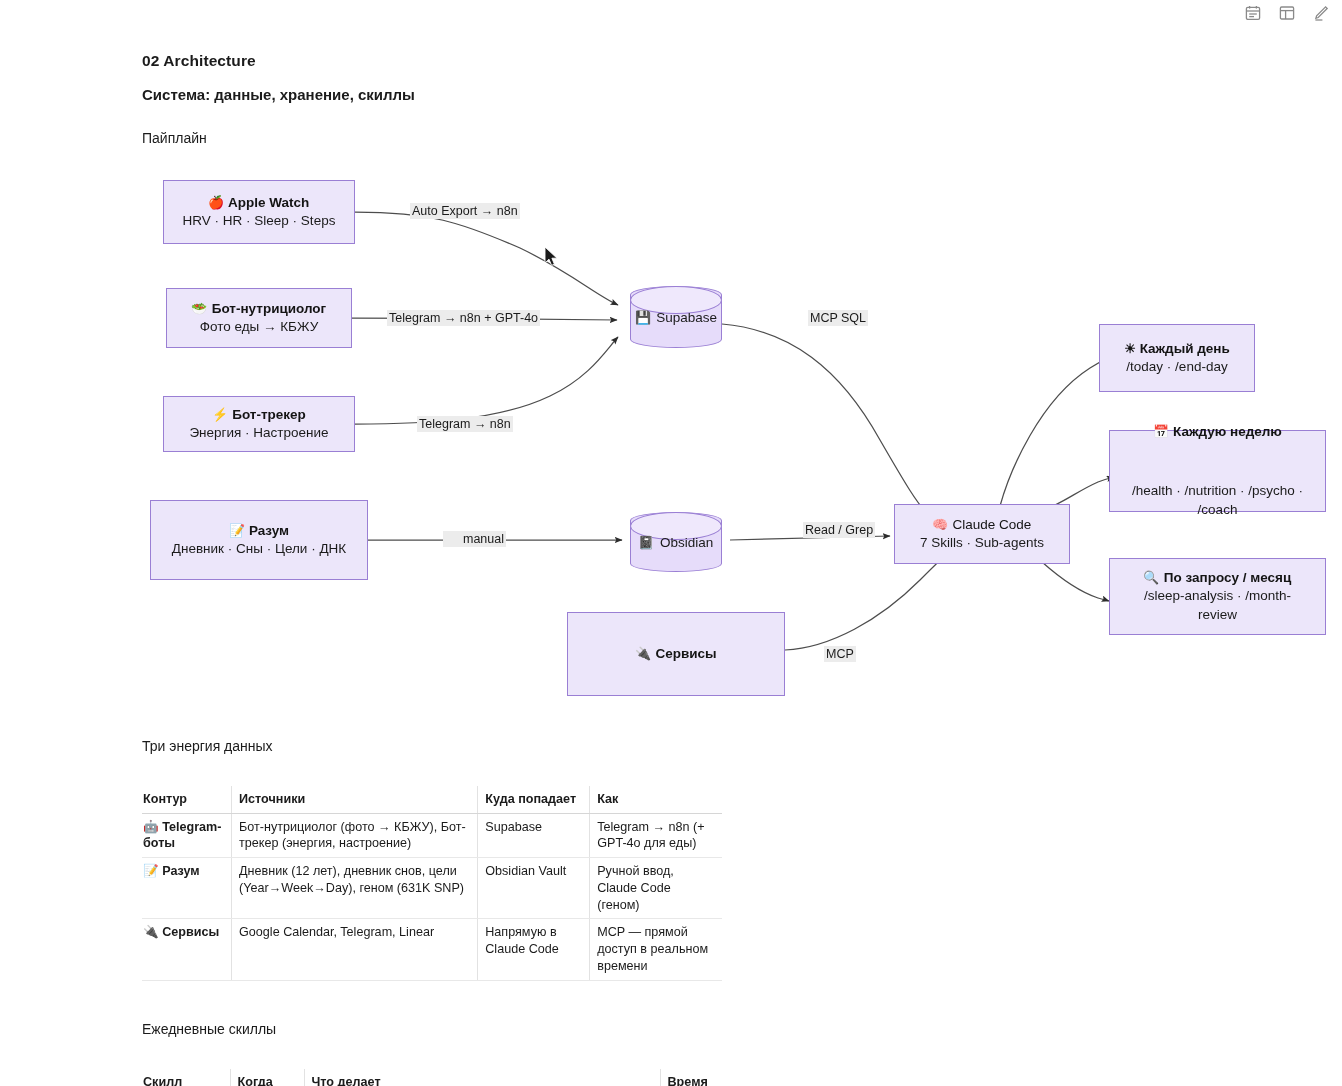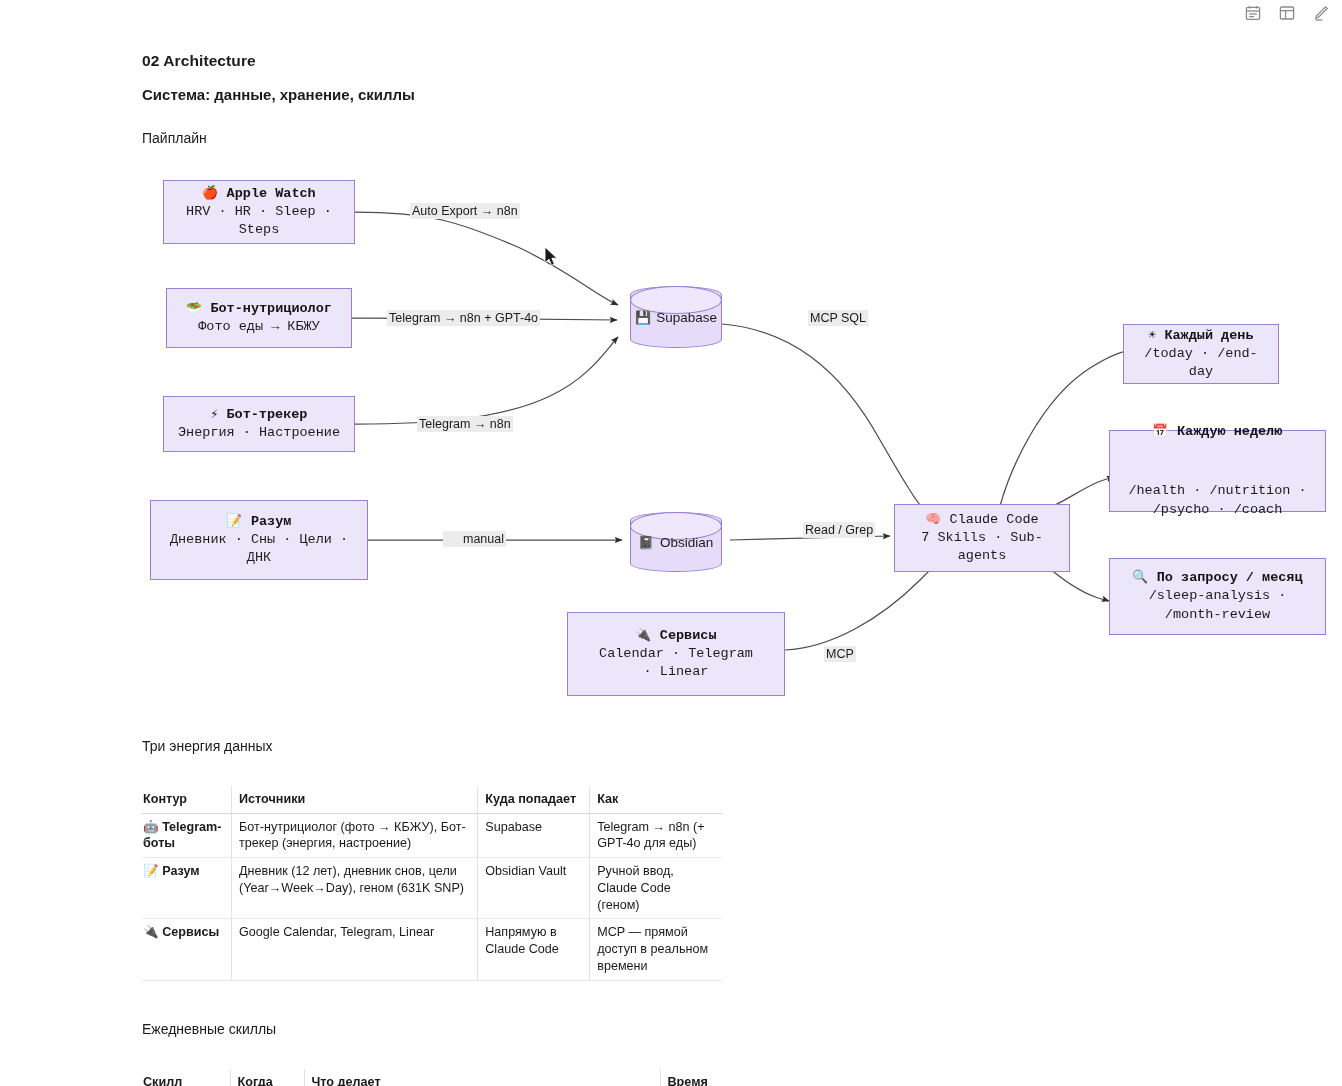--- a/index.html
+++ b/index.html
@@ -45,21 +45,20 @@
 
   .node {
     position: absolute;
     background: #ece6fa;
     border: 1.4px solid #9a7fd4;
     display: flex; flex-direction: column;
     align-items: center; justify-content: center;
     text-align: center;
     padding: 14px 10px;
     line-height: 1.34;
-    font-family: Liberation Mono, monospace;
   }
   .node .title { font-size: 13.5px; font-weight: 700; color:#141414; white-space: nowrap; }
   .node .sub { font-size: 13.5px; font-weight: 400; color:#1b1b1b; }
   .node.plain .title { font-weight: 400; }
 
   .cyl {
     position: absolute;
     background: #e6dcfa;
     border: 1.4px solid #9a7fd4;
     border-radius: 50% / 14%;
@@ -210,48 +209,47 @@
         <span>Разум</span>
       </div>
       <div class="sub" style="max-width:180px;">Дневник · Сны · Цели · ДНК</div>
     </div>
 
     <div class="node" style="left:567px; top:612px; width:218px; height:84px;">
       <div class="title">
         <span class="emoji">🔌</span>
         <span>Сервисы</span>
       </div>
-      <div class="sub" style="max-width:165px;">Calendar · Telegram · Linear</div>
     </div>
 
     <div class="cyl" style="left:630px; top:286px; width:92px; height:62px;">
       <div class="cap"></div>
       <div class="cyl-label">
         <span class="emoji">💾</span>
         <span>Supabase</span>
       </div>
     </div>
 
     <div class="cyl" style="left:630px; top:512px; width:92px; height:60px;">
       <div class="cap"></div>
       <div class="cyl-label">
         <span class="emoji">📓</span>
         <span>Obsidian</span>
       </div>
     </div>
 
-    <div class="node plain" style="left:894px; top:504px; width:176px; height:68px;">
+    <div class="node plain" style="left:894px; top:504px; width:176px; height:60px;">
       <div class="title">
         <span class="emoji">🧠</span>
         <span>Claude Code</span>
       </div>
       <div class="sub">7 Skills · Sub-agents</div>
     </div>
 
-    <div class="node" style="left:1123px; top:324px; width:156px; height:60px;justify-content:center;">
+    <div class="node" style="left:1099px; top:324px; width:156px; height:68px;justify-content:center;">
       <div class="title">
         <span class="emoji">☀</span>
         <span>Каждый день</span>
       </div>
       <div class="sub">/today · /end-day</div>
     </div>
 
     <div class="node" style="left:1109px; top:430px; width:217px; height:82px;gap:41px;">
       <div class="title">
         <span class="emoji">📅</span>

